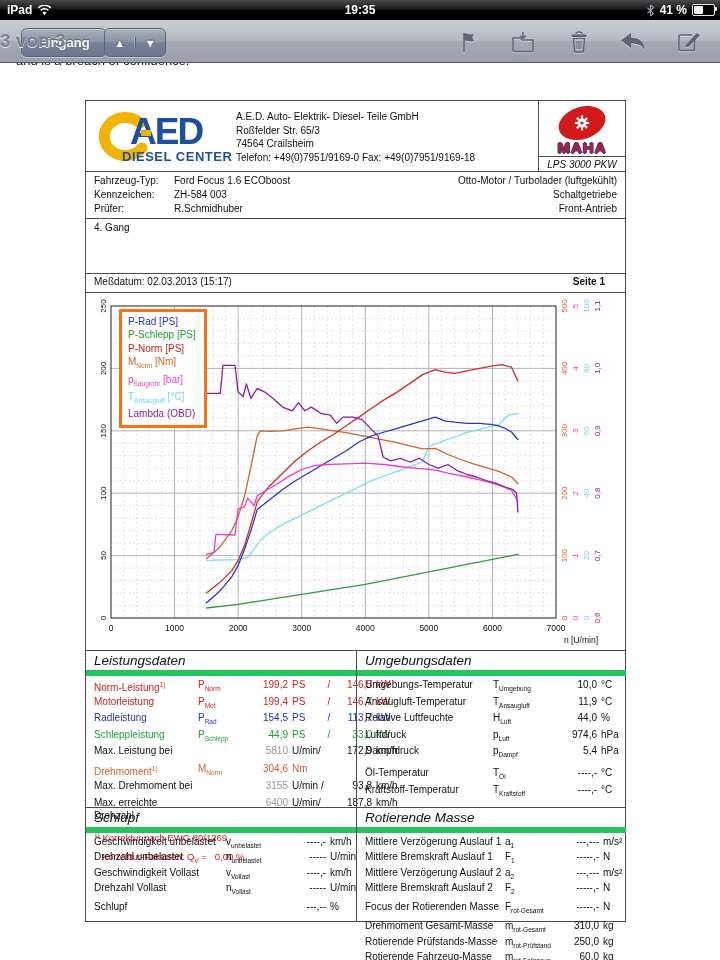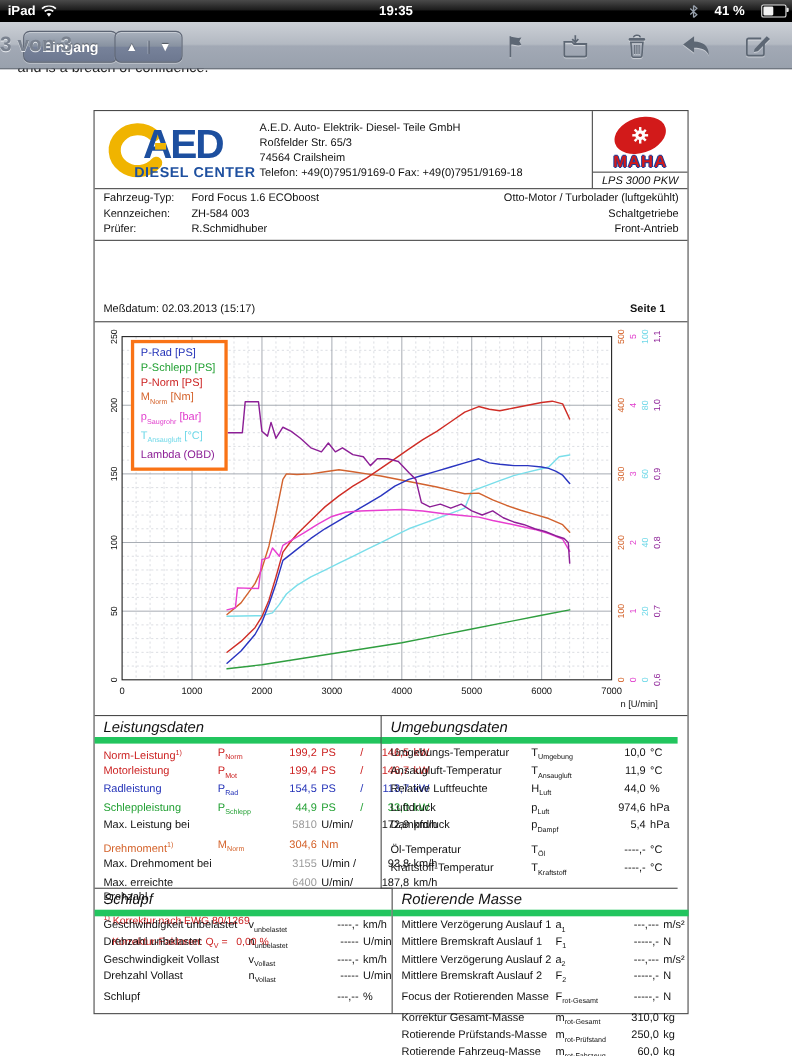--- a/index.html
+++ b/index.html
@@ -4,21 +4,21 @@
 <style>
   html,body{margin:0;padding:0;}
   body{width:720px;height:960px;position:relative;background:#fff;overflow:hidden;
        font-family:"Liberation Sans",sans-serif;-webkit-font-smoothing:antialiased;}
   
   #statusbar{position:absolute;left:0;top:0;width:720px;height:20px;
     background:linear-gradient(#4a4a4a,#1c1c1c 45%,#000 50%,#000);color:#fff;
     font-size:12px;font-weight:bold;display:flex;align-items:center;z-index:30;}
   #sb-left{position:absolute;left:7px;display:flex;align-items:center;gap:5px;}
   #sb-time{position:absolute;left:0;right:0;text-align:center;}
-  #sb-right{position:absolute;right:5px;display:flex;align-items:center;gap:15px;}
+  #sb-right{position:absolute;right:5px;display:flex;align-items:center;gap:5px;}
   .batt{width:21px;height:10px;border:1px solid #e8e8e8;border-radius:2px;position:relative;background:#000;}
   .batt .lvl{position:absolute;left:1px;top:1px;bottom:1px;width:42%;background:#f2f2f2;border-radius:1px;}
   .batt .tip{position:absolute;right:-3px;top:2px;width:2px;height:4px;background:#e8e8e8;border-radius:0 1px 1px 0;}
   
   #toolbar{position:absolute;left:0;top:20px;width:720px;height:42px;
     background:linear-gradient(#ccd0d6,#b3b9c2 48%,#a2a9b5 52%,#99a1ad);
     border-bottom:1px solid #535a66;z-index:29;}
   .tb-btn{position:absolute;top:8px;height:27px;border:1px solid #5d6574;border-radius:6px;
     background:linear-gradient(#a9b1bd,#8892a1 48%,#76descr 0,#77829a 52%,#6d7890);
     background:linear-gradient(#a9b1bd,#8892a1 48%,#77829a 52%,#6d7890);
@@ -64,21 +64,21 @@
   .gmaj{stroke:#8d939c;stroke-width:.7;}
   .pborder{fill:none;stroke:#222;stroke-width:1;}
   .tick{font-size:8px;fill:#111;font-family:"Liberation Sans",sans-serif;}
   .xlab{font-size:8.5px;fill:#111;font-family:"Liberation Sans",sans-serif;}
   #legend{position:absolute;left:33px;top:17px;background:#fff;border:3px solid #f97316;
      padding:3px 8px 4px 6px;font-size:10px;line-height:13.4px;}
   #legend sub{font-size:6.5px;}
   
   .tsec{position:absolute;font-size:10px;}
   #t-leistung{left:0;top:549px;width:270px;height:157px;}
-  #t-umgebung{left:260px;top:549px;width:269px;height:157px;border-left:1px solid #4a4a4a;}
+  #t-umgebung{left:270px;top:549px;width:269px;height:157px;border-left:1px solid #4a4a4a;}
   #t-schlupf{left:0;top:706px;width:270px;height:114px;}
   #t-rot{left:270px;top:706px;width:269px;height:114px;border-left:1px solid #4a4a4a;}
   #t-leistung,#t-umgebung{border-bottom:1px solid #4a4a4a;}
   .t-title{font-style:italic;font-size:13.5px;padding:3px 8px 2px;border-bottom:6px solid #22c55e;margin-bottom:3px;}
   .row{display:grid;padding-left:8px;line-height:12.6px;}
   #t-schlupf .row,#t-rot .row{line-height:11.3px;}
   #t-leistung .row{grid-template-columns:104px 50px 40px 36px 10px 38px 30px;}
   #t-umgebung .row{grid-template-columns:128px 58px 46px 30px 0px 0px 0px;}
   #t-schlupf .row{grid-template-columns:132px 58px 42px 34px 0px 0px 0px;}
   #t-rot .row{grid-template-columns:140px 52px 42px 30px 0px 0px 0px;}
@@ -222,20 +222,23 @@
           <span class="veh-right">Schaltgetriebe</span>
         </div>
         <div class="veh-row">
           <span class="veh-lbl">Prüfer:</span>
           <span class="veh-val">R.Schmidhuber</span>
           <span class="veh-right">Front-Antrieb</span>
         </div>
       </div>
     </div>
 
+    <div id="gang" class="hline">
+      <span>4. Gang</span>
+    </div>
 
     <div id="meta" class="hline">
       <span class="l">Meßdatum: 02.03.2013 (15:17)</span>
       <span class="r">Seite 1</span>
     </div>
 
     <div id="chartsec" class="hline">
       <svg id="chart-svg" width="539" height="358">
           <line x1="37.714285714285715" y1="14" x2="37.714285714285715" y2="326" class="gmin"></line>
           <line x1="50.42857142857143" y1="14" x2="50.42857142857143" y2="326" class="gmin"></line>
@@ -586,21 +589,21 @@
         <div class="row gap">
           <span class="lbl ">Focus der Rotierenden Masse</span>
           <span class="sym ">F<sub>rot-Gesamt</sub></span>
           <span class="v1 ">-----,-</span>
           <span class="u1 ">N</span>
           <span class="sep "></span>
           <span class="v2 "></span>
           <span class="u2 "></span>
         </div>
         <div class="row gap">
-          <span class="lbl ">Korrektur Gesamt-Masse</span>
+          <span class="lbl ">Drehmoment Gesamt-Masse</span>
           <span class="sym ">m<sub>rot-Gesamt</sub></span>
           <span class="v1 ">310,0</span>
           <span class="u1 ">kg</span>
           <span class="sep "></span>
           <span class="v2 "></span>
           <span class="u2 "></span>
         </div>
         <div class="row">
           <span class="lbl ">Rotierende Prüfstands-Masse</span>
           <span class="sym ">m<sub>rot-Prüfstand</sub></span>

